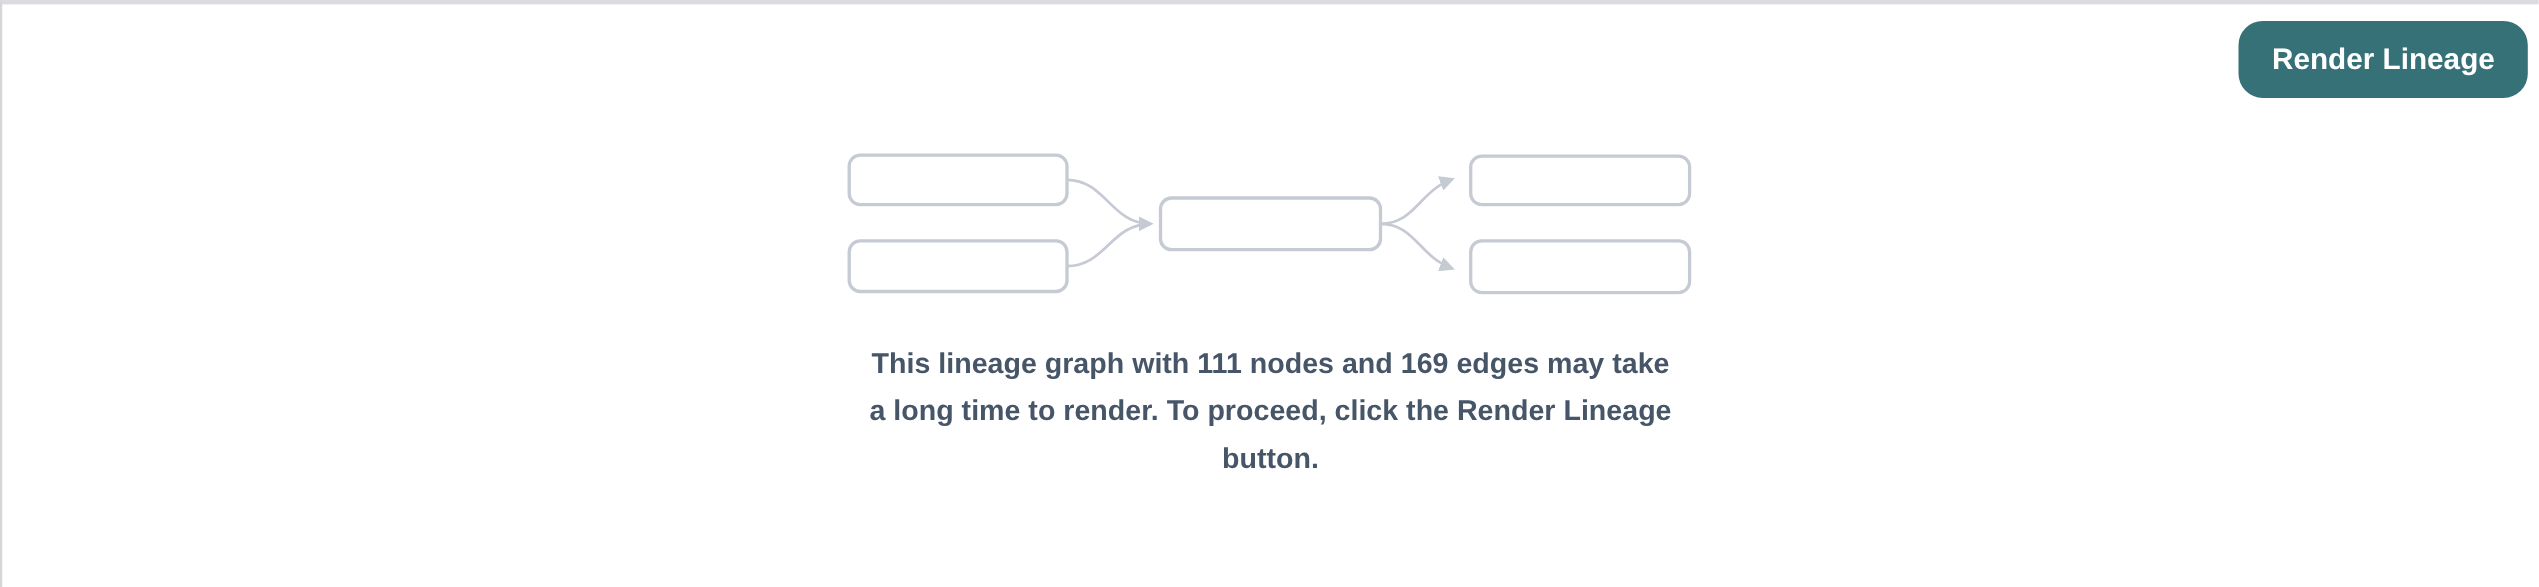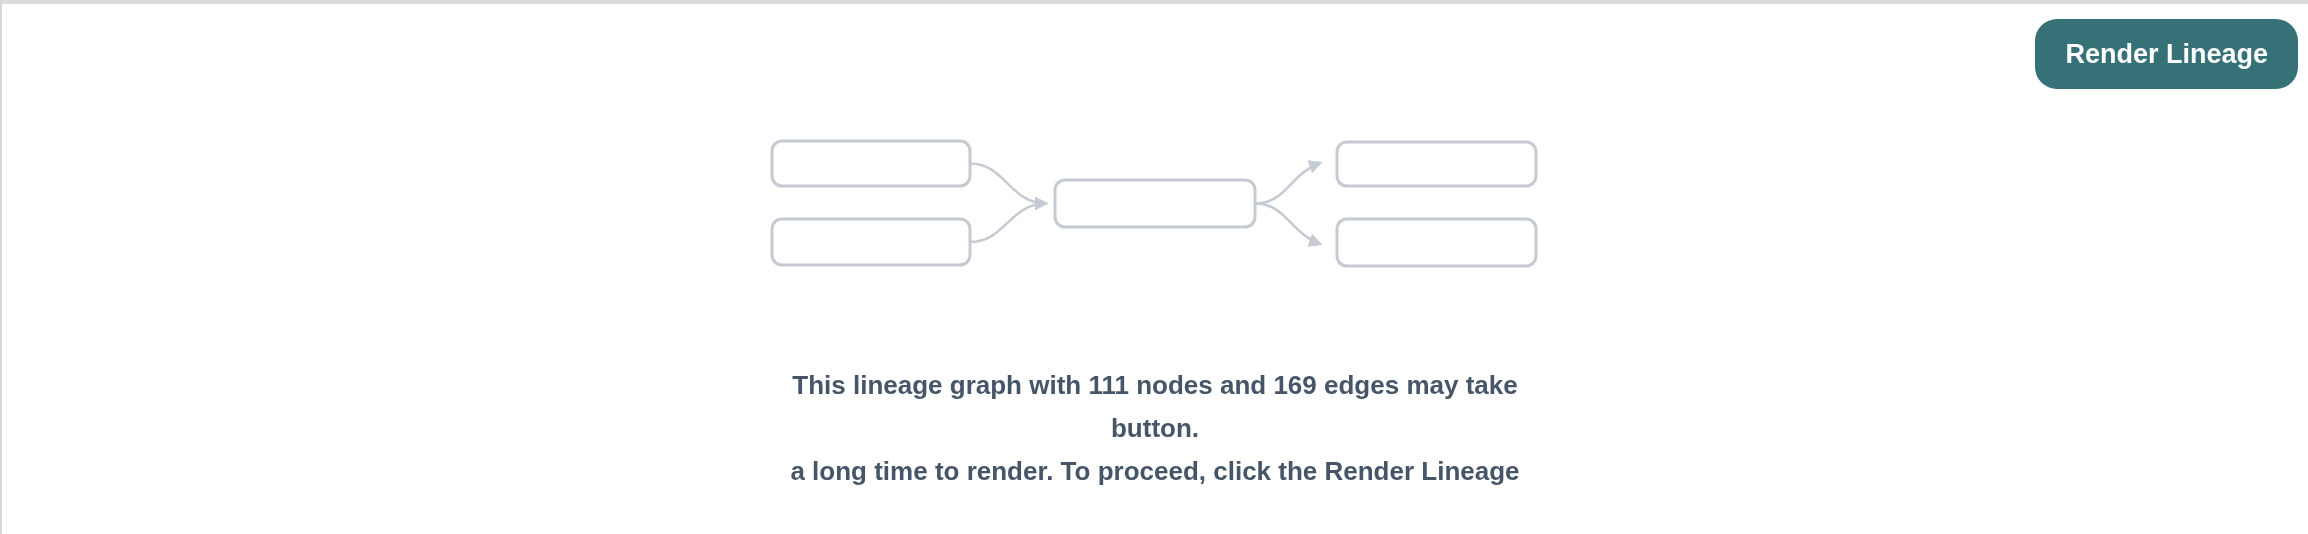--- a/index.html
+++ b/index.html
@@ -44,21 +44,21 @@
     fill: #ffffff;
     stroke: #c5cad3;
     stroke-width: 3;
   }
   .edge {
     fill: none;
     stroke: #c5cad3;
     stroke-width: 2.5;
   }
   .message {
-    margin-top: 96px;
+    margin-top: 41px;
     text-align: center;
     color: #475569;
     font-size: 26px;
     font-weight: 700;
     line-height: 43px;
   }
   .message .line { white-space: nowrap; }
 </style>
 </head>
 <body>
@@ -83,18 +83,18 @@
 
       <rect class="node" x="2" y="5" width="198" height="45" rx="10"></rect>
       <rect class="node" x="2" y="83" width="198" height="46" rx="10"></rect>
       <rect class="node" x="285" y="44" width="200" height="47" rx="10"></rect>
       <rect class="node" x="567" y="6" width="199" height="44" rx="10"></rect>
       <rect class="node" x="567" y="83" width="199" height="47" rx="10"></rect>
     </svg>
 
     <div class="message">
       <div class="line">This lineage graph with 111 nodes and 169 edges may take</div>
+      <div class="line">a long time to render. To proceed, click the Render Lineage</div>
       <div class="line">button.</div>
-      <div class="line">a long time to render. To proceed, click the Render Lineage</div>
     </div>
 
   </div>
 </div>
 
 </body></html>

